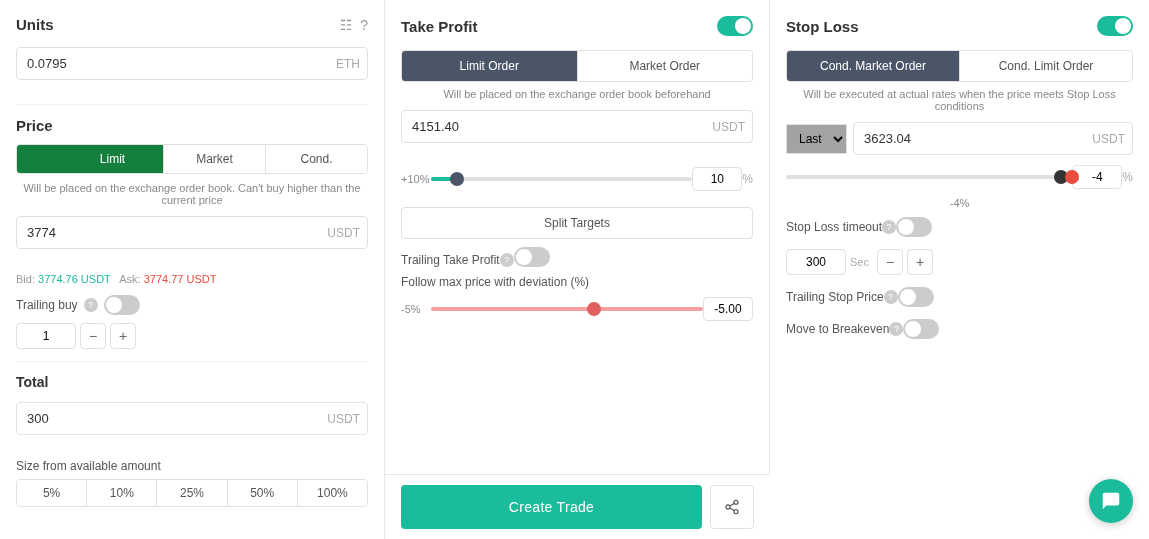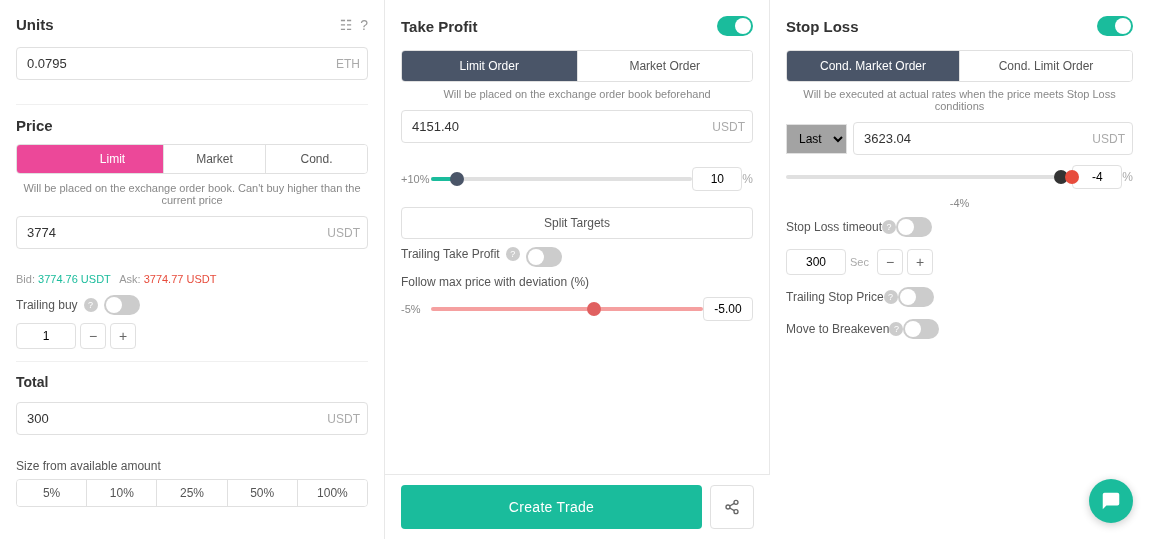--- a/index.html
+++ b/index.html
@@ -125,21 +125,21 @@
       text-align: center;
       cursor: pointer;
       font-size: 12px;
       font-weight: 500;
       border: none;
       outline: none;
       background: #fff;
       color: #555;
     }
     .btn-group-item.active {
-      background: #ec4899;
+      background: #15803d;
       color: #fff;
       padding-left: 45px;
     }
     .btn-group-item + .btn-group-item {
       border-left: 1px solid #e0e0e0;
     }
 
     .helper-text {
       font-size: 11px;
       color: #888;
@@ -319,22 +319,21 @@
       background: #fff;
       color: #555;
       font-size: 12px;
       cursor: pointer;
       margin: 8px 0;
     }
 
     
     .trailing-row {
       display: flex;
-      align-items: flex-start;
-      gap: 6px;
+      align-items: flex-end;
       margin-bottom: 8px;
       font-size: 12px;
       color: #555;
     }
 
     
     .bottom-bar {
       position: absolute;
       bottom: 0;
       left: 385px;

